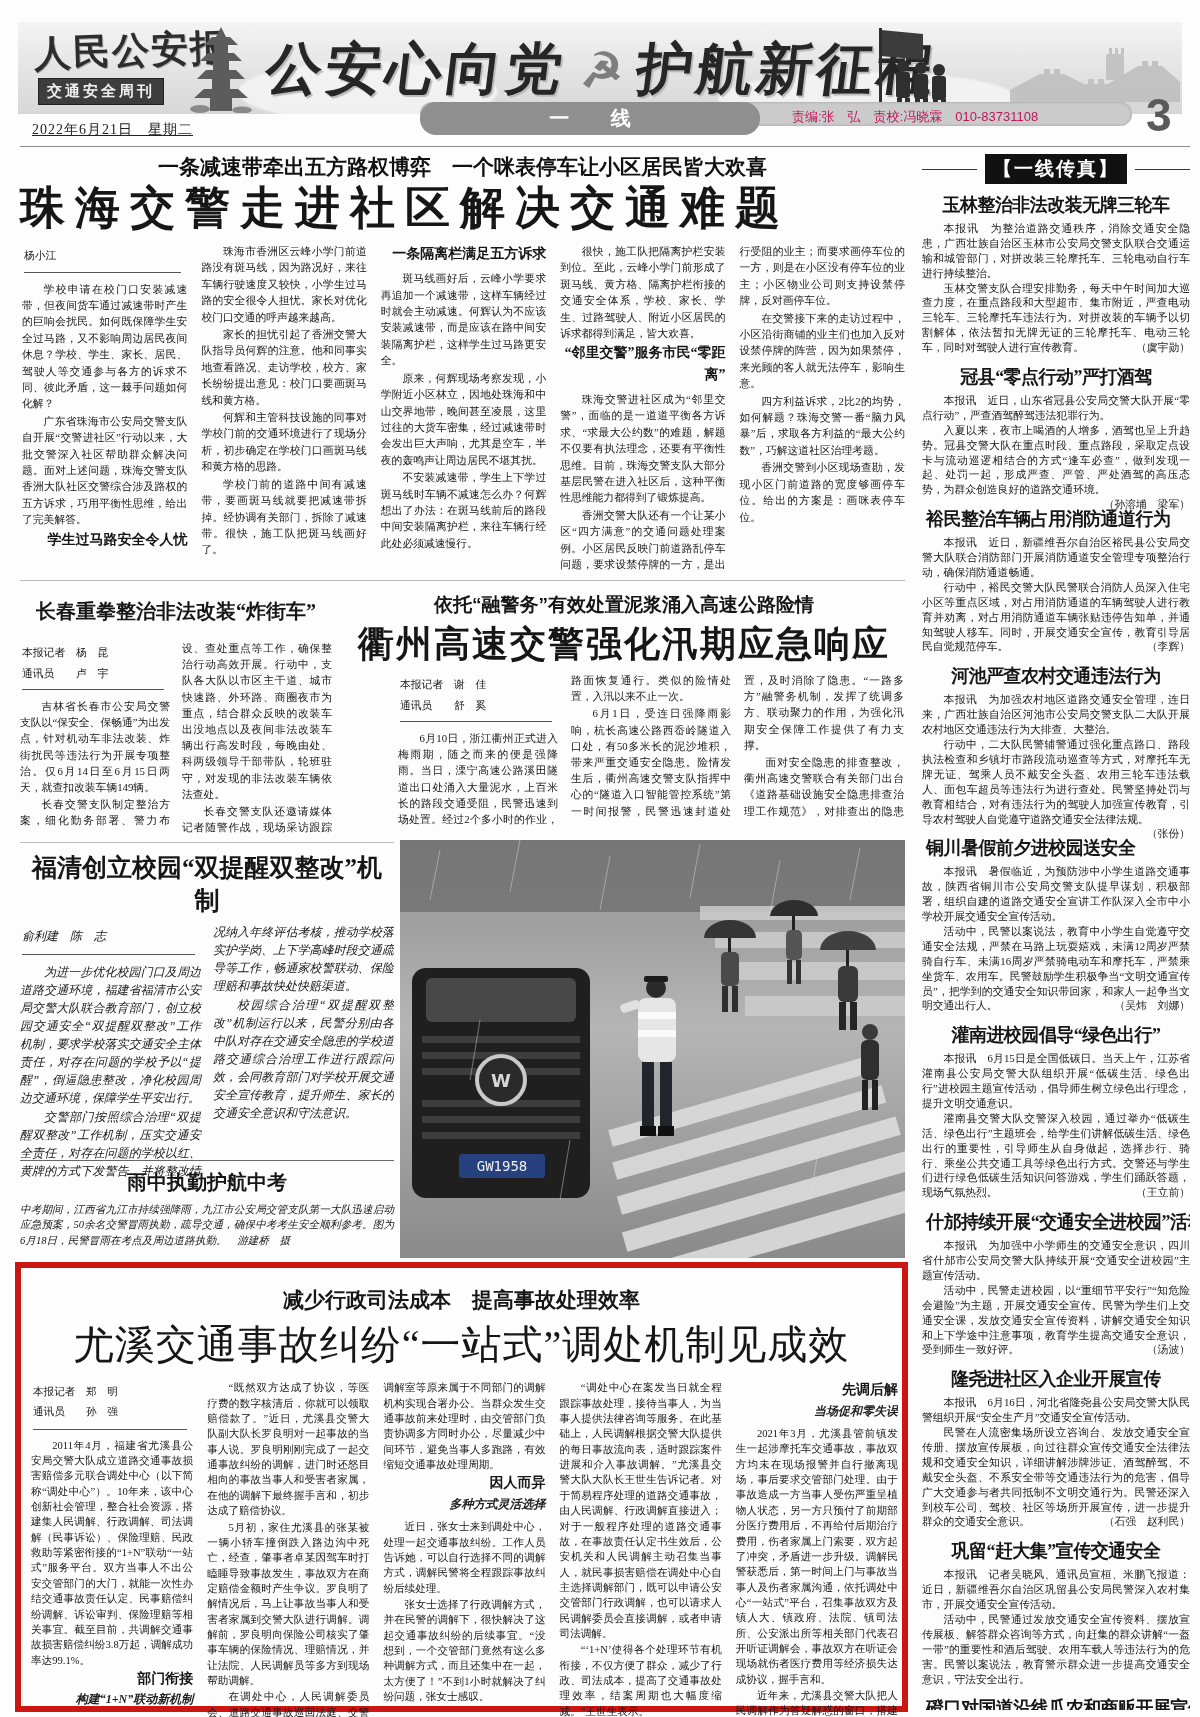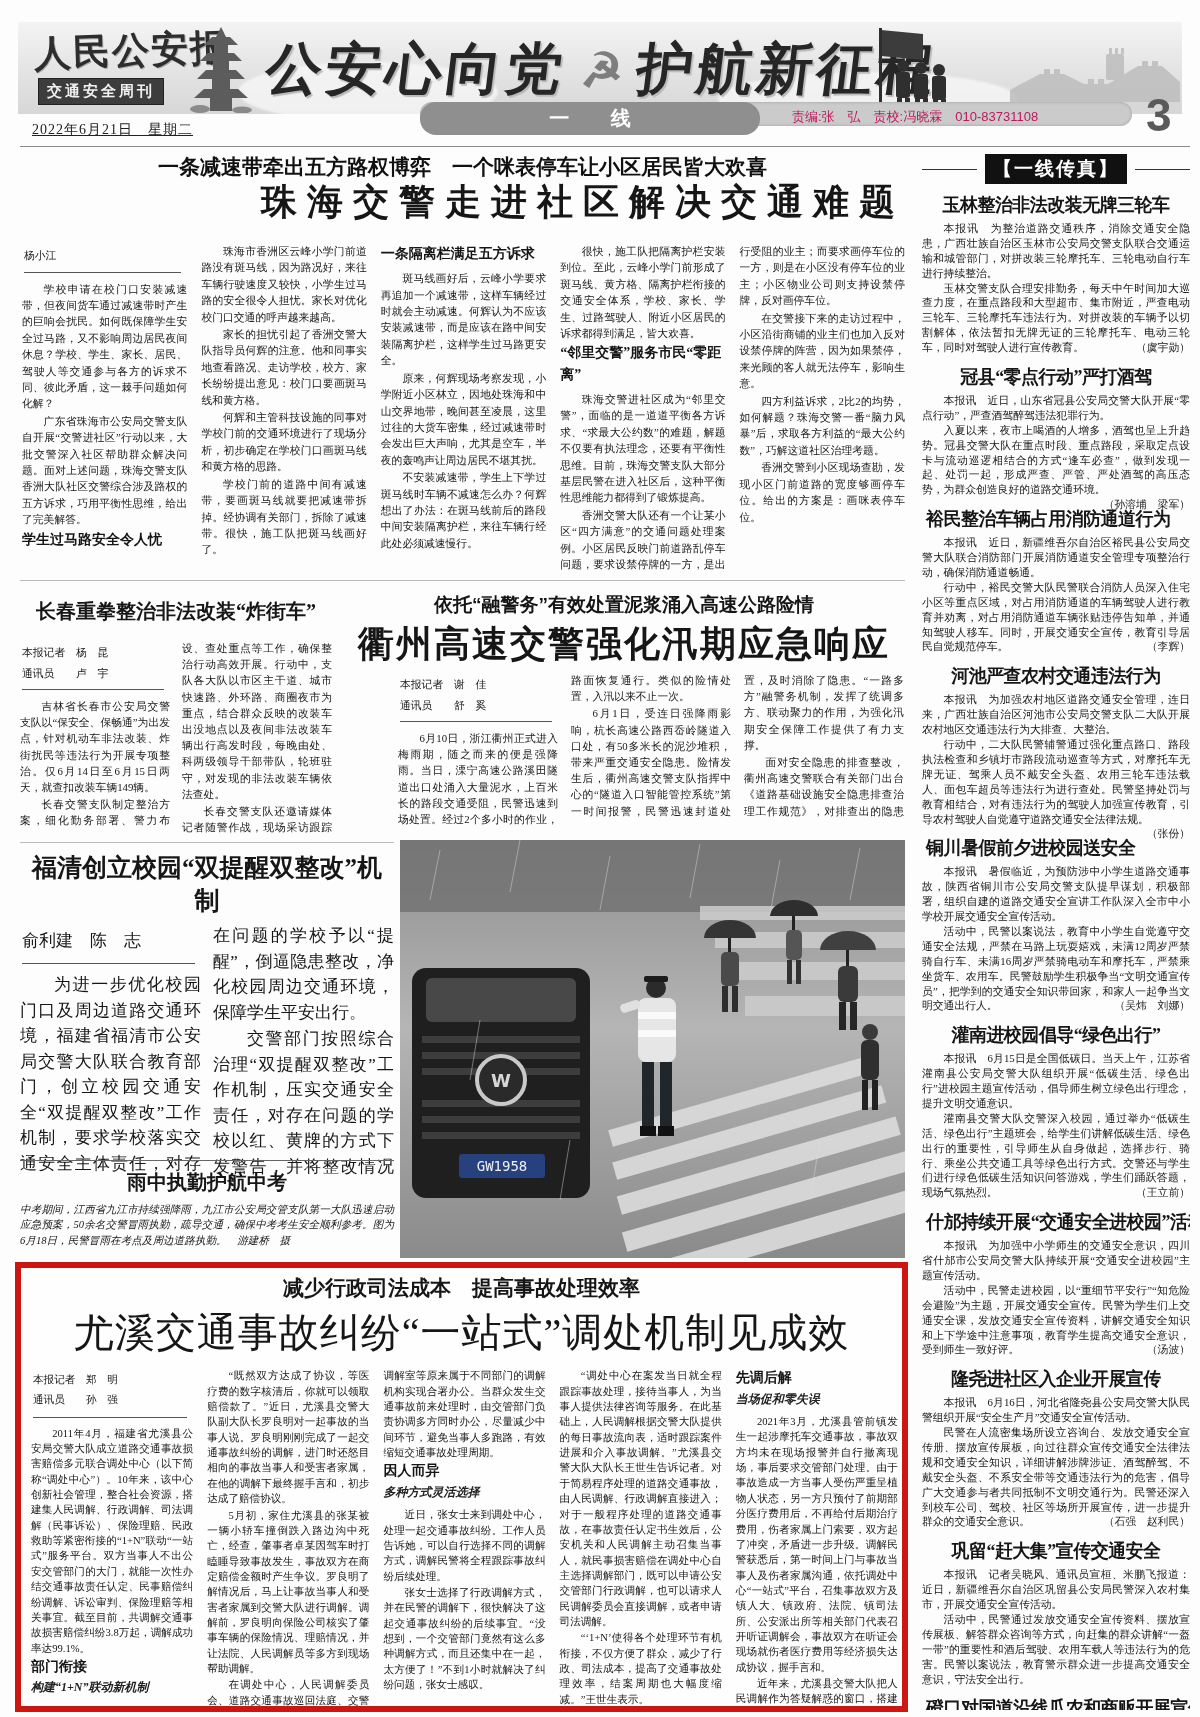--- a/index.html
+++ b/index.html
@@ -29,62 +29,62 @@
   .section-pill{position:absolute;left:0;top:0;width:340px;height:33px;background:#8f8f8f;border-radius:16px;
                 color:#fff;font:bold 20px/33px "Liberation Sans","DejaVu Sans",sans-serif;text-align:center;letter-spacing:18px;text-indent:18px;}
   .editors{position:absolute;left:372px;top:8px;font:13px/1 "Liberation Sans","DejaVu Sans",sans-serif;color:#be185d;white-space:nowrap;}
   .pageno{position:absolute;left:1146px;top:92px;font:bold 46px/1 "Liberation Sans","DejaVu Sans",sans-serif;color:#5a5a5a;}
   .top-rule{position:absolute;left:20px;top:146px;width:1170px;border-top:1px solid #8a8a8a;}
 
   
   .body-cols{column-fill:auto;overflow:hidden;text-align:justify;}
   .body-cols p{margin:0 0 1px;text-indent:2em;}
   .byline{border-bottom:1px solid #555;padding:2px 0 6px;margin:0 6px 8px 2px;line-height:1.9;text-indent:0;}
-  .subhead{text-align:left;font-weight:bold;margin:0 0 6px;font-family:Liberation Serif, serif;}
+  .subhead{text-align:right;font-weight:bold;margin:0 0 6px;font-family:Liberation Serif, serif;}
   .sh-main{font-size:14px;}
   .sh-sub{font-size:12px;margin-top:2px;color:#222;}
   .sign{float:right;color:#222;}
 
   
   .zh-kicker{position:absolute;left:25px;top:154px;width:875px;text-align:center;
              font:bold 21px/1.2 "Liberation Sans","DejaVu Sans",sans-serif;color:#111;}
-  .zh-title{position:absolute;left:20px;top:178px;width:885px;text-align:right;
-            font-weight:bold;font-size:36px;letter-spacing:10px;}
+  .zh-title{position:absolute;left:20px;top:178px;width:885px;text-align:left;
+            font-weight:bold;font-size:45px;letter-spacing:10px;}
   .zh-body{position:absolute;left:22px;top:243px;width:883px;height:332px;
            column-count:5;column-gap:14px;font-size:10.8px;line-height:1.52;}
 
   .band-rule{position:absolute;left:20px;top:580px;width:885px;border-top:1px solid #bbb;}
 
   
   .cc-title{position:absolute;left:20px;top:598px;width:312px;text-align:center;font-weight:bold;font-size:20px;}
   .cc-body{position:absolute;left:20px;top:640px;width:312px;height:196px;
            column-count:2;column-gap:12px;font-size:10.8px;line-height:1.5;}
 
   
   .qz-kicker{position:absolute;left:345px;top:594px;width:558px;text-align:center;
              font:bold 19px/1.2 "Liberation Sans","DejaVu Sans",sans-serif;}
   .qz-title{position:absolute;left:345px;top:620px;width:558px;text-align:center;font-weight:bold;font-size:36px;letter-spacing:2px;}
   .qz-body{position:absolute;left:398px;top:672px;width:506px;height:162px;
            column-count:3;column-gap:13px;font-size:10.8px;line-height:1.5;}
 
   
   .fq-wrap{position:absolute;left:20px;top:842px;width:374px;height:316px;border-top:1px solid #bbb;}
   .fq-title{margin:8px 0 6px;text-align:center;font-weight:bold;font-size:25px;}
-  .fq-body{width:374px;height:262px;column-count:2;column-gap:12px;font-size:17px;line-height:1.5;}
+  .fq-body{width:374px;height:262px;column-count:2;column-gap:12px;font-size:12px;line-height:1.5;font-style:italic;}
 
   
   .photo{position:absolute;left:400px;top:840px;width:505px;height:418px;background:#9c9c9c;overflow:hidden;}
   .cap-box{position:absolute;left:20px;top:1160px;width:374px;height:96px;border-top:1px solid #666;padding-top:6px;}
   .cap-title{text-align:center;font-weight:bold;font-size:20px;margin:2px 0 6px;}
   .cap-text{font-size:10.6px;line-height:1.45;text-align:justify;font-style:italic;}
   .cap-credit{font-style:italic;white-space:nowrap;padding-left:8px;}
 
   
   .red-box{position:absolute;left:15px;top:1262px;width:893px;height:450px;border:6px solid #cc1612;background:#fffefe;padding:6px 10px;}
-  .yx-kicker{text-align:center;font:bold 21px/1.3 "Liberation Sans","DejaVu Sans",sans-serif;margin-top:0;}
+  .yx-kicker{text-align:center;font:bold 21px/1.3 "Liberation Sans","DejaVu Sans",sans-serif;margin-top:12px;}
   .yx-title{text-align:center;font-weight:normal;font-size:40px;letter-spacing:1px;margin:4px 0 8px;}
   .yx-body{width:867px;height:344px;column-count:5;column-gap:14px;font-size:10.6px;line-height:1.45;}
   .yx-body .sh-sub{font-style:italic;}
 
   
   .sidebar{position:absolute;left:922px;top:150px;width:268px;height:1560px;overflow:hidden;}
   .sb-header{display:flex;align-items:center;gap:8px;margin:4px 0 8px;}
   .sb-header .line{flex:1;border-top:1px solid #333;}
   .sb-header .tag{background:#111;color:#fff;font-weight:bold;font-size:19px;padding:2px 8px;letter-spacing:2px;}
   .sb-item{margin-bottom:9px;}

